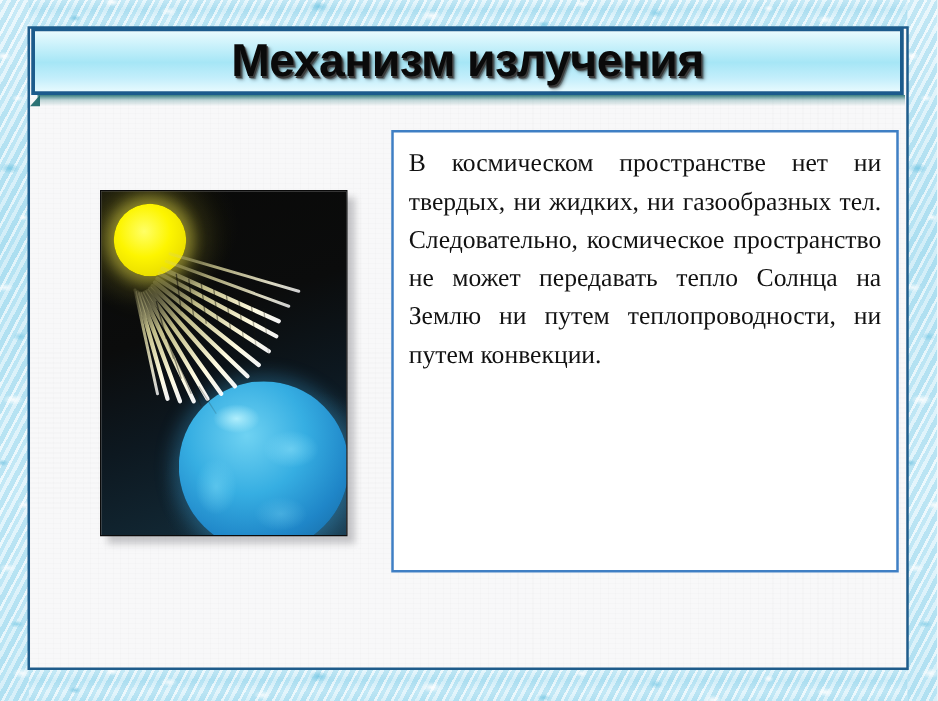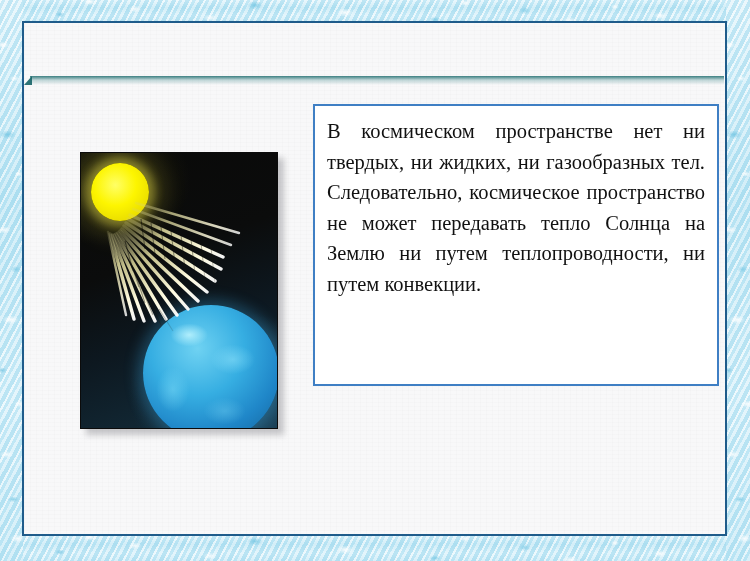--- a/index.html
+++ b/index.html
@@ -183,21 +183,21 @@
     box-shadow: 0 0 14px 6px rgba(60,170,225,.30);
   }
   .rays { position: absolute; left: 0; top: 0; width: 198px; height: 277px; }
 
   
   .textbox {
     position: absolute;
     left: 313px;
     top: 104px;
     width: 406px;
-    height: 282px;
+    height: 354px;
     box-sizing: border-box;
     border: 2px solid #3f7fc4;
     background: #ffffff;
     padding: 10px 12px 8px 12px;
     z-index: 5;
   }
   .textbox p {
     margin: 0;
     font-family: "Liberation Serif", serif;
     font-size: 20.5px;
@@ -217,20 +217,23 @@
 
   <div class="ice-strip ice-top"></div>
   <div class="ice-strip ice-bottom"></div>
   <div class="ice-strip ice-left"></div>
   <div class="ice-strip ice-right"></div>
 
   <div class="page-body"></div>
   <div class="frame-line"></div>
 
   <div class="banner-shadow"></div>
+  <div class="title-banner">
+    <span class="title-text">Механизм излучения</span>
+  </div>
 
   <div class="picture-wrap">
     <div class="pic-shadow"></div>
     <div class="picture">
       <div class="sun"></div>
       <div class="earth"></div>
       <svg class="rays" viewBox="0 0 198 277">
         <defs>
           <linearGradient id="rayg" x1="0" y1="0" x2="1" y2="1">
             <stop offset="0%" stop-color="#cfc98c" stop-opacity="0.20"></stop>

